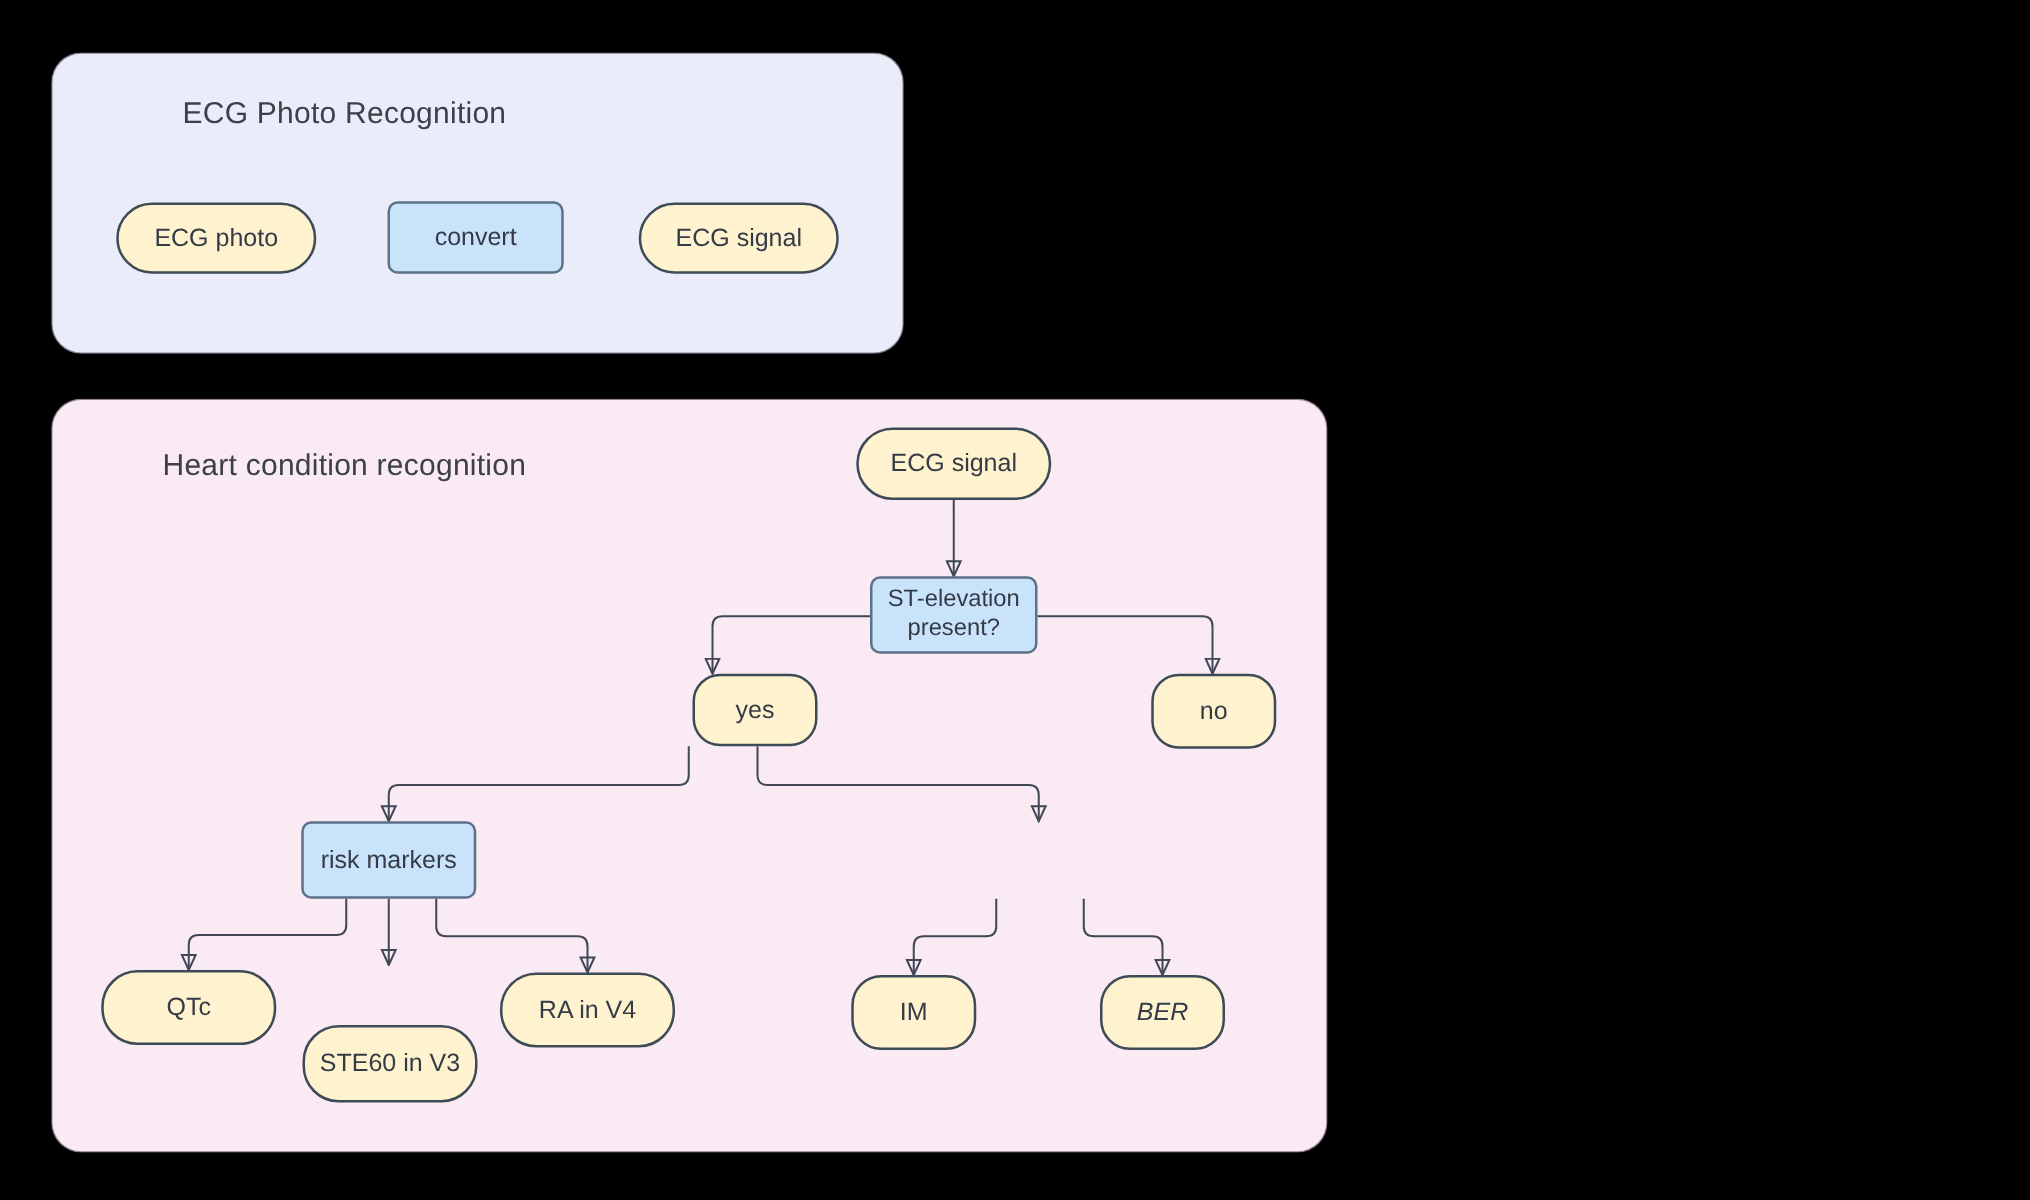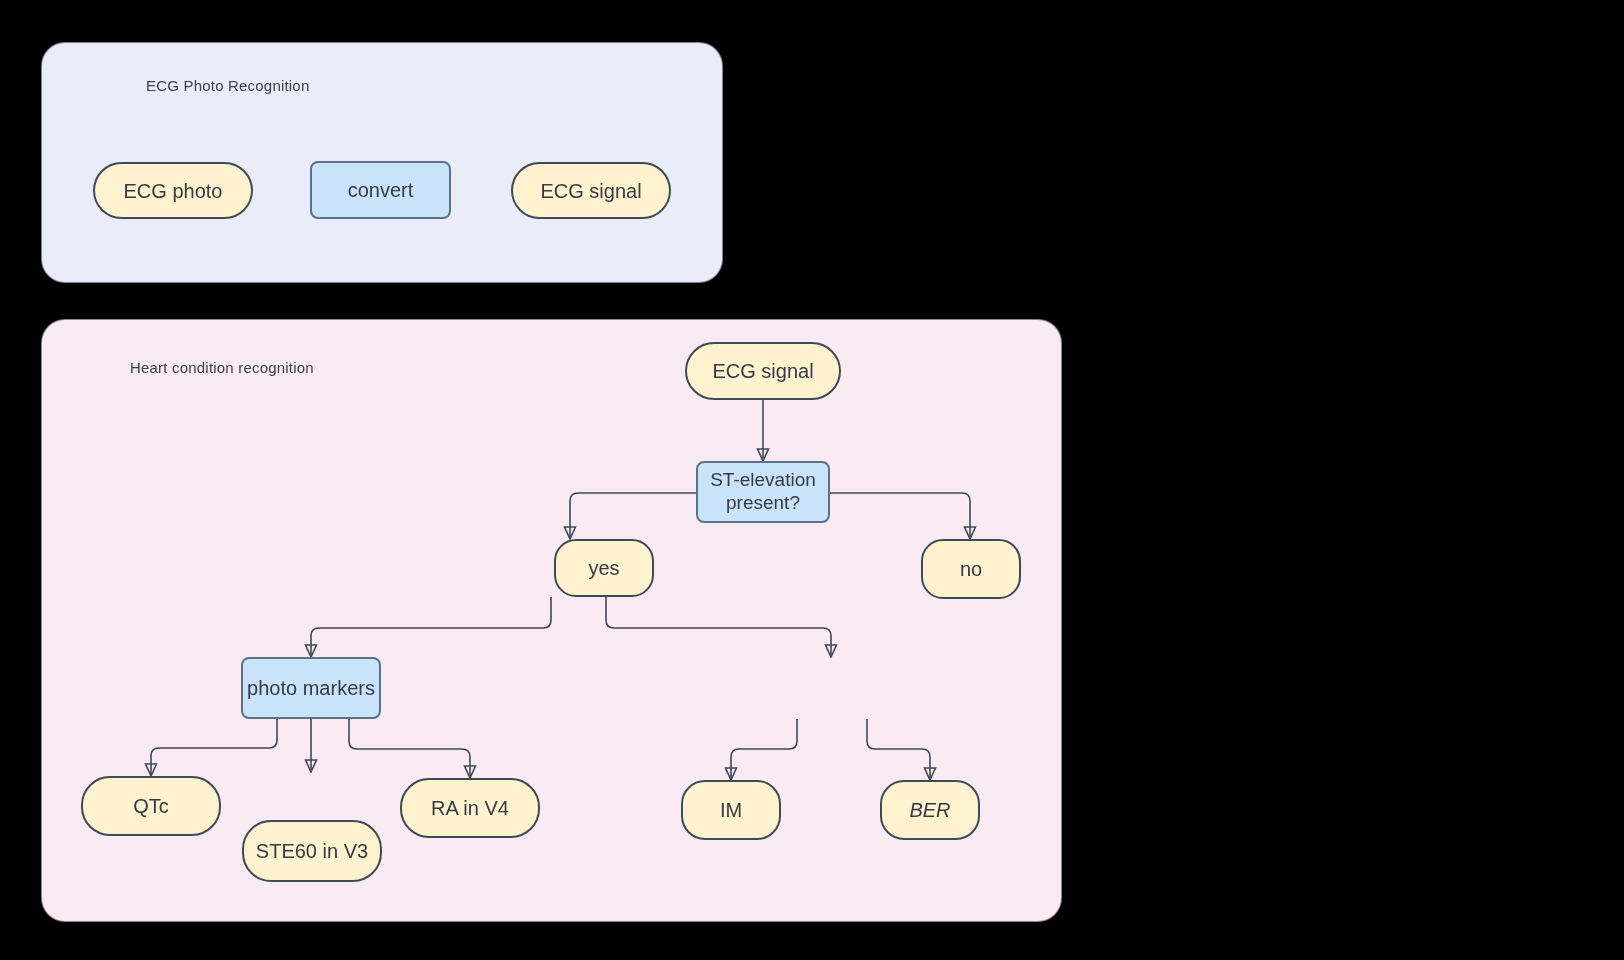--- a/index.html
+++ b/index.html
@@ -12,21 +12,21 @@
     left:41px;top:42px;width:680px;height:239px;
     background:var(--lavender-panel,#ebecfa);
     border:1px solid rgba(40,44,60,0.55);
   }
   .panel-heart{
     left:41px;top:319px;width:1019px;height:601px;
     background:var(--pink-panel,#faeaf4);
     border:1px solid rgba(60,40,55,0.55);
   }
   .panel-title{
-    position:absolute;font-size:15px;letter-spacing:0.2px;
+    position:absolute;font-size:24px;letter-spacing:0.2px;
     color:var(--title-text,#3c4049);white-space:nowrap;
   }
   .node{
     position:absolute;display:flex;align-items:center;justify-content:center;
     box-sizing:border-box;text-align:center;
     font-size:20px;color:var(--node-text,#343b46);line-height:1.2;
   }
   .pill{
     background:var(--yellow-fill,#fff2ce);
     border:2px solid var(--pill-stroke,#3e4a56);
@@ -79,21 +79,21 @@
     </svg>
 
     <div class="node pill" style="left:643px;top:22px;width:156px;height:58px;">ECG signal</div>
 
     <div class="node box" style="left:654px;top:141px;width:134px;height:62px;font-size:19px;padding:2px 6px;">ST-elevation present?</div>
 
     <div class="node pill" style="left:478px;top:219px;width:100px;height:58px;border-radius:22px;margin-left:34px;">yes</div>
 
     <div class="node pill" style="left:879px;top:219px;width:100px;height:60px;border-radius:22px;">no</div>
 
-    <div class="node box" style="left:199px;top:337px;width:140px;height:62px;">photo markers</div>
+    <div class="node box" style="left:199px;top:337px;width:140px;height:62px;">risk markers</div>
 
 
     <div class="node pill" style="left:39px;top:456px;width:140px;height:60px;">QTc</div>
 
     <div class="node pill" style="left:200px;top:452px;width:140px;height:62px;margin-top:48px;">STE60 in V3</div>
 
     <div class="node pill" style="left:358px;top:458px;width:140px;height:60px;">RA in V4</div>
 
     <div class="node pill" style="left:639px;top:460px;width:100px;height:60px;border-radius:24px;">IM</div>
 

